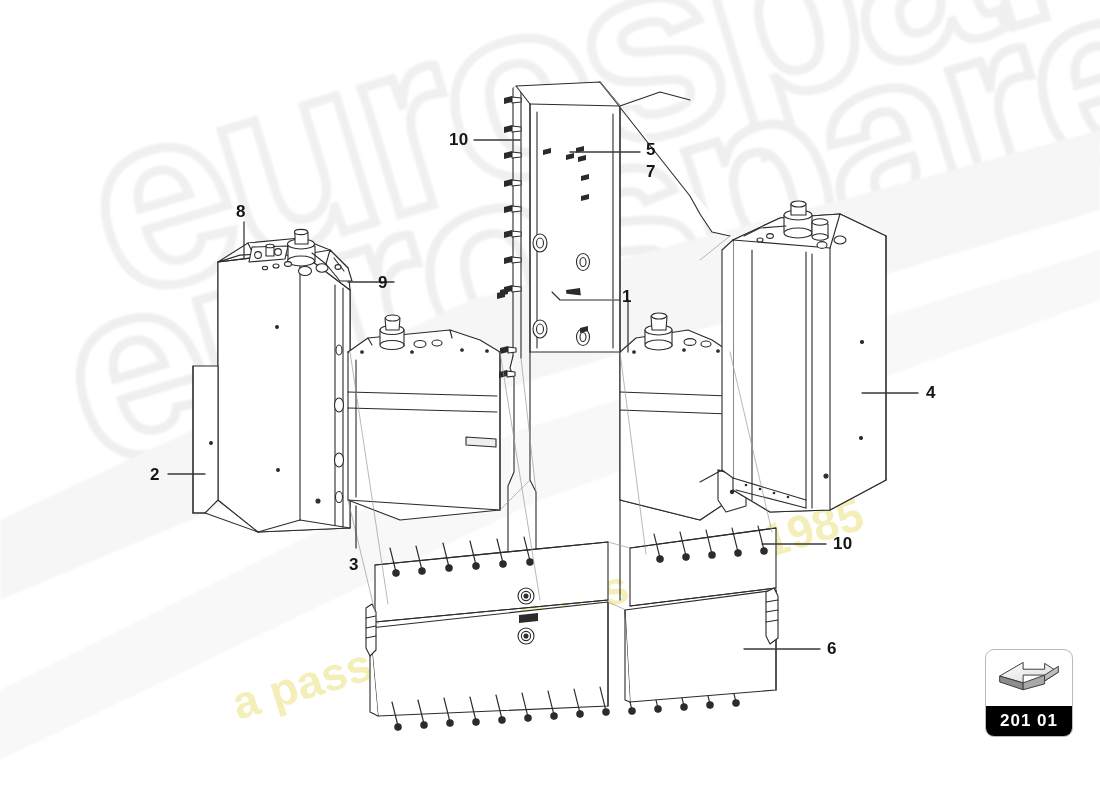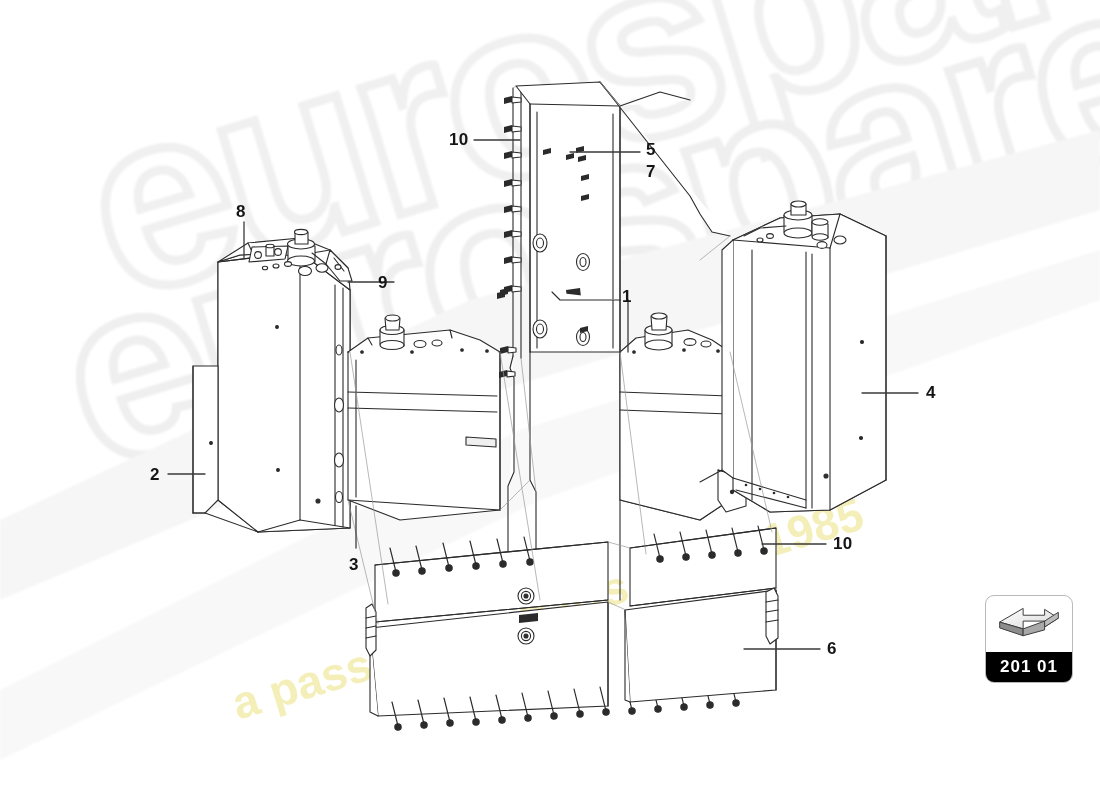--- a/index.html
+++ b/index.html
@@ -4,21 +4,21 @@
 <title>Parts Diagram</title>
 <style>
   html,body{margin:0;padding:0;background:#ffffff;}
   body{width:1100px;height:800px;overflow:hidden;
        font-family:"Liberation Sans", sans-serif;}
   #stage{position:relative;width:1100px;height:800px;background:#fff;}
   #stage svg.layer{position:absolute;left:0;top:0;width:1100px;height:800px;}
   .callout{position:absolute;font-family:"Liberation Sans", sans-serif;
            font-weight:bold;font-size:17px;color:#151515;line-height:1;
            letter-spacing:.2px;white-space:nowrap;}
-  #badge{position:absolute;left:985px;top:595px;width:88px;height:88px;
+  #badge{position:absolute;left:985px;top:649px;width:88px;height:88px;
          background:#ffffff;border:1px solid #b9b9b9;border-radius:9px;
          overflow:hidden;box-sizing:border-box;padding-left:40px;}
   #badge .bimg{position:absolute;left:0;top:0;width:100%;height:58px;}
   #badge .bnum{position:absolute;left:0;bottom:0;width:100%;height:30px;
                background:#000;color:#fff;font-size:17px;font-weight:bold;
                display:flex;align-items:center;justify-content:center;
                letter-spacing:1px;}
 </style>
 </head>
 <body>

